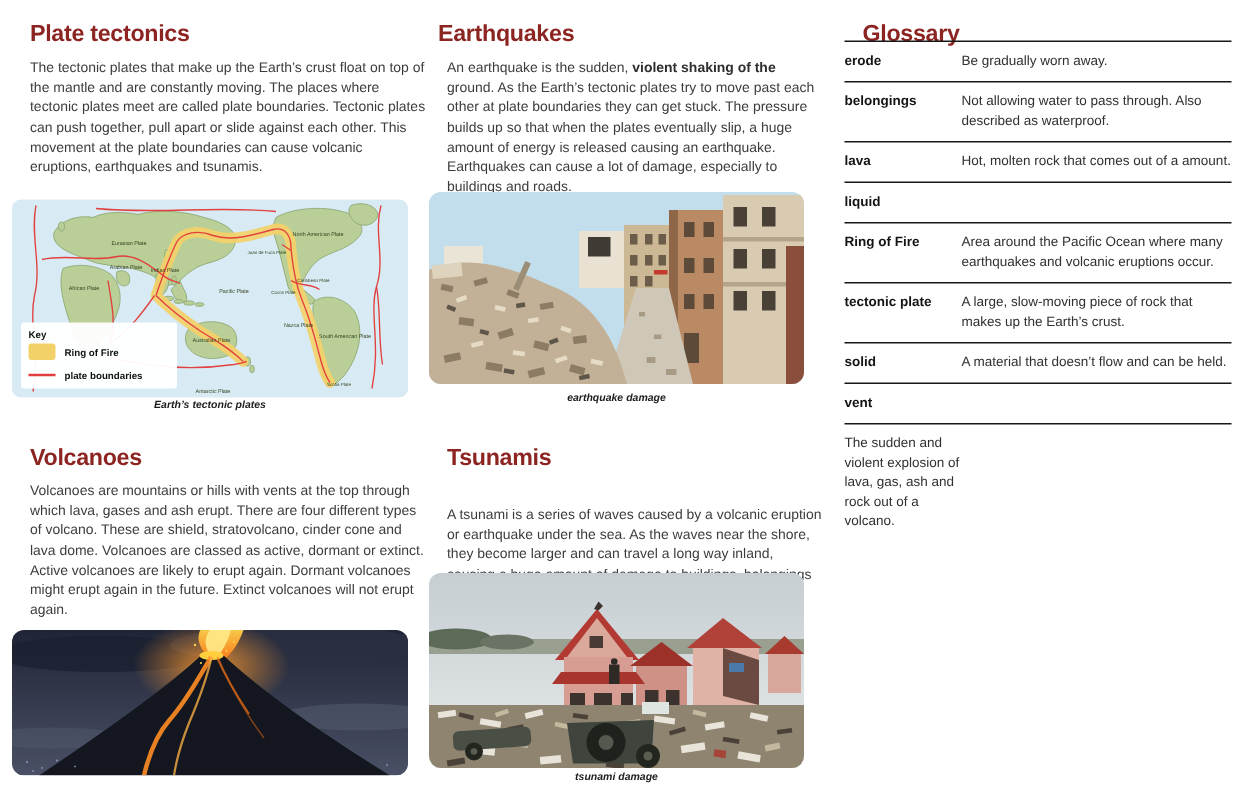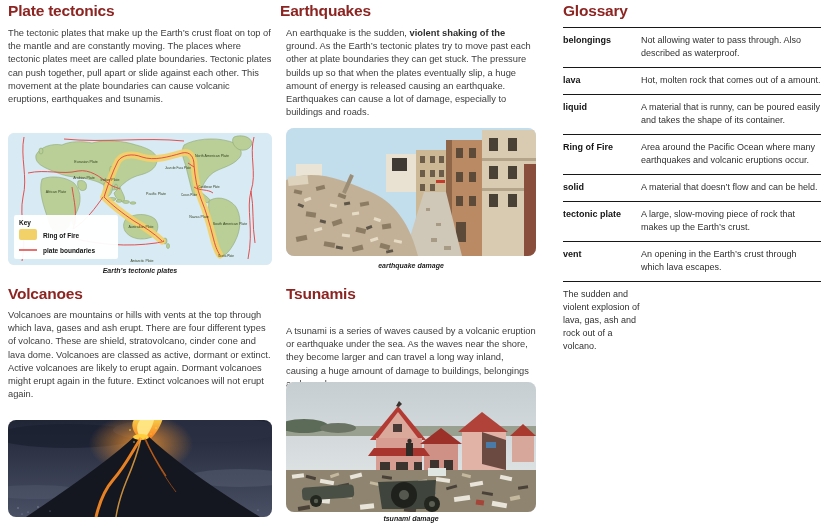--- a/index.html
+++ b/index.html
@@ -1,25 +1,25 @@
 <!DOCTYPE html>
 <html><head>
 <meta charset="utf-8">
 <style>
   html,body { margin:0; padding:0; background:#ffffff; }
   .page {
     position:relative; width:829px; height:529px; background:#ffffff;
     font-family:"Liberation Sans", sans-serif; overflow:hidden;
   }
   .heading {
-    position:absolute; margin:0; font-size:15.5px; font-weight:bold;
+    position:absolute; margin:12px; font-size:15.5px; font-weight:bold;
     color:#8c2522; letter-spacing:-0.2px;
   }
   .body-text {
-    position:absolute; margin:0; font-size:9.3px; line-height:13.2px;
+    position:absolute; margin:12px; font-size:9.3px; line-height:13.2px;
     color:#3c3c3c;
   }
   .body-text b { font-weight:700; color:#2e2e2e; }
   .figure {
     position:absolute; border-radius:8px; overflow:hidden; background:#eee;
   }
   .figure svg { display:block; width:100%; height:100%; }
   .caption {
     position:absolute; margin:0; font-size:7px; font-style:italic;
     font-weight:bold; color:#1c1c1c; text-align:center;
@@ -363,45 +363,47 @@
         <circle cx="146" cy="122" r="3" fill="#5a5e52"></circle>
     </svg>
   </div>
 
   <p class="caption" style="left:286px; top:515px; width:250px;">tsunami damage</p>
 
   <h2 class="heading" style="left:563px; top:2px;">Glossary</h2>
 
   <div class="glossary">
     <div class="g-row">
+      <div class="g-term">erode</div>
+      <div class="g-def">Be gradually worn away.</div>
+    </div>
+    <div class="g-row">
       <div class="g-term">belongings</div>
       <div class="g-def">Not allowing water to pass through. Also described as waterproof.</div>
     </div>
     <div class="g-row">
       <div class="g-term">lava</div>
       <div class="g-def">Hot, molten rock that comes out of a amount.</div>
     </div>
     <div class="g-row">
       <div class="g-term">liquid</div>
-      <div class="g-def">A material that is runny, can be poured easily and takes the shape of its container.</div>
     </div>
     <div class="g-row">
       <div class="g-term">Ring of Fire</div>
       <div class="g-def">Area around the Pacific Ocean where many earthquakes and volcanic eruptions occur.</div>
     </div>
     <div class="g-row">
+      <div class="g-term">tectonic plate</div>
+      <div class="g-def">A large, slow-moving piece of rock that makes up the Earth’s crust.</div>
+    </div>
+    <div class="g-row">
       <div class="g-term">solid</div>
       <div class="g-def">A material that doesn’t flow and can be held.</div>
     </div>
     <div class="g-row">
-      <div class="g-term">tectonic plate</div>
-      <div class="g-def">A large, slow-moving piece of rock that makes up the Earth’s crust.</div>
-    </div>
-    <div class="g-row">
       <div class="g-term">vent</div>
-      <div class="g-def">An opening in the Earth’s crust through which lava escapes.</div>
     </div>
     <div class="g-row">
       <div class="g-def">The sudden and violent explosion of lava, gas, ash and rock out of a volcano.</div>
     </div>
   </div>
 
 </div>
 
 </body></html>

